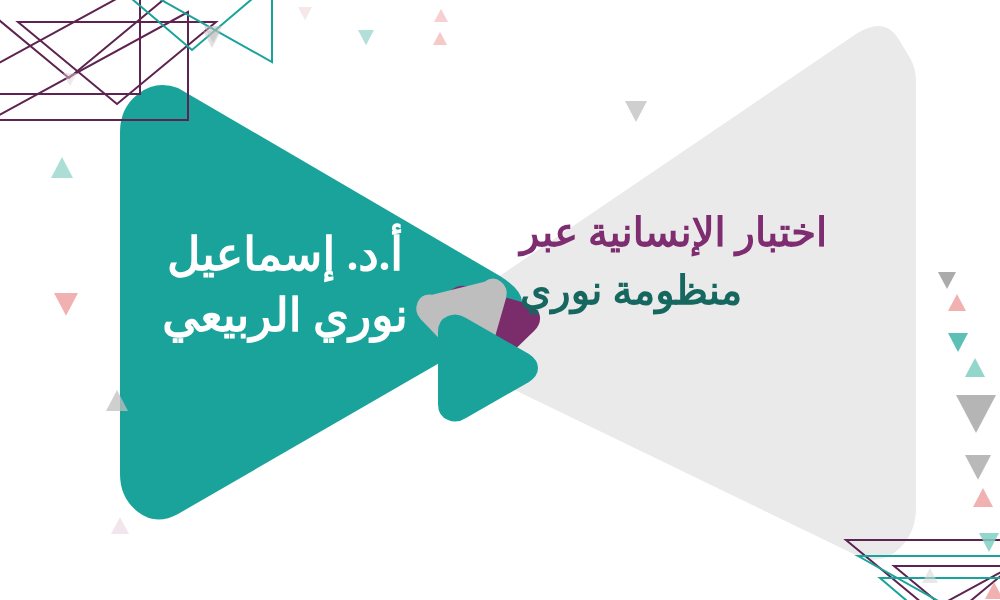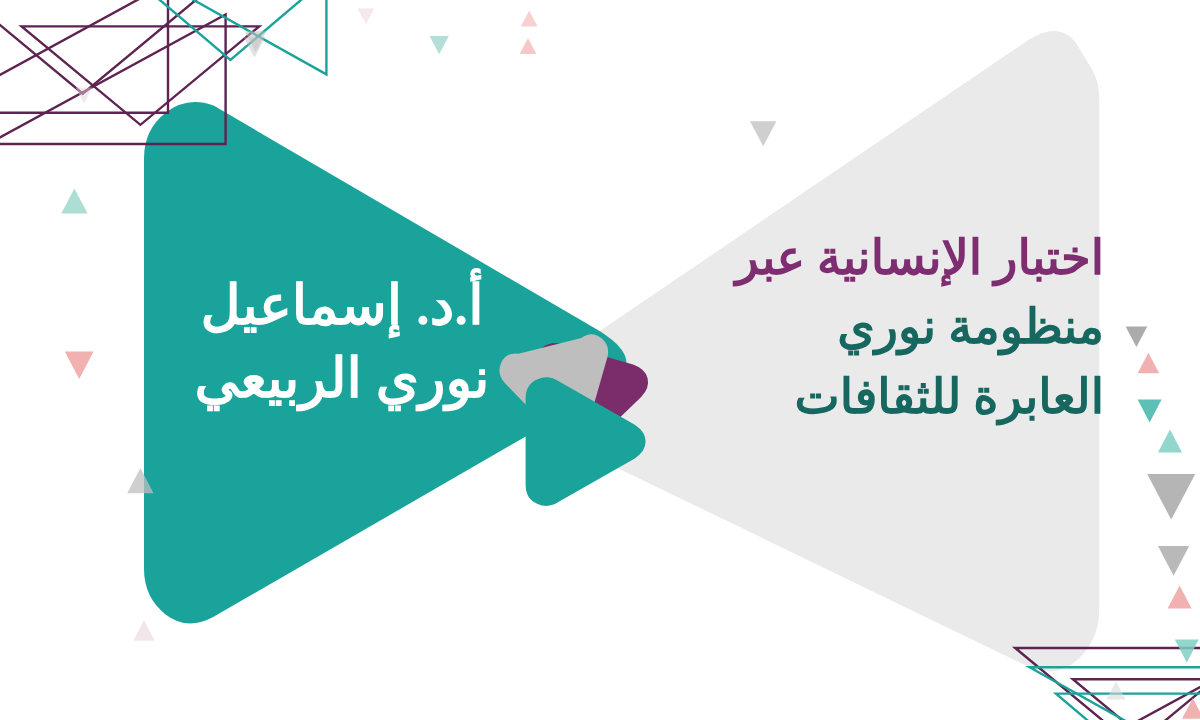--- a/index.html
+++ b/index.html
@@ -40,23 +40,23 @@
     font-weight: 700;
     line-height: 1.32;
     letter-spacing: 0px;
     white-space: nowrap;
   }
 
   
   .title-block {
     position: absolute;
     left: 520px;
-    top: 186px;
+    top: 204px;
     width: 400px;
-    text-align: right;
+    text-align: left;
     direction: rtl;
     z-index: 6;
   }
   .title-line {
     font-size: 40px;
     font-weight: 700;
     line-height: 1.45;
     white-space: nowrap;
   }
   .title-line.accent-purple { color: #7E2E70; }
@@ -167,16 +167,15 @@
   </svg>
 
   <div class="author-block">
     <div class="author-line">أ.د. إسماعيل</div>
     <div class="author-line">نوري الربيعي</div>
   </div>
 
   <div class="title-block">
     <div class="title-line accent-purple">اختبار الإنسانية عبر</div>
     <div class="title-line accent-teal">منظومة نوري</div>
-    <div class="title-line accent-teal">العابرة للثقافات</div>
   </div>
 
 </div>
 
 </body></html>

